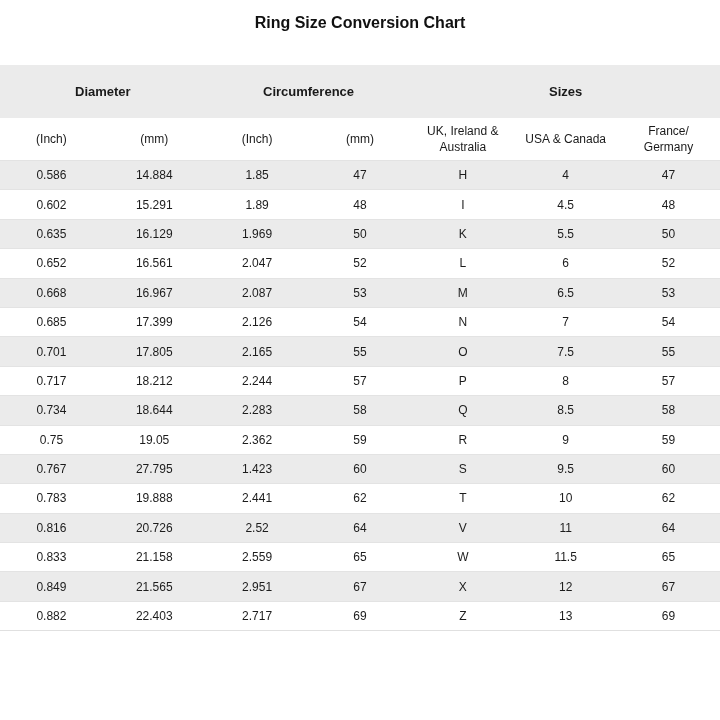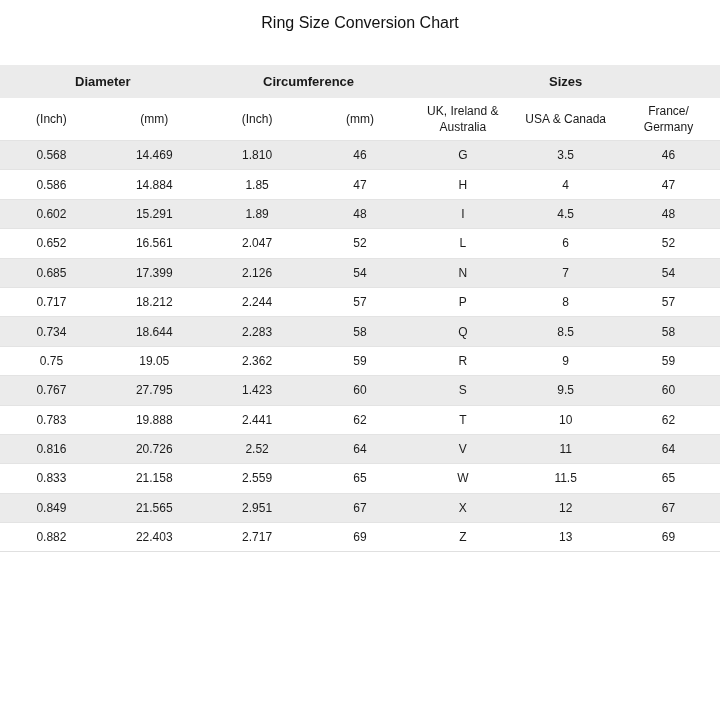--- a/index.html
+++ b/index.html
@@ -14,40 +14,40 @@
   }
   .page {
     width: 720px;
     height: 720px;
     overflow: hidden;
   }
   .page-title {
     margin: 12px 0 0 0;
     text-align: center;
     font-size: 16px;
-    font-weight: normal;
+    font-weight: bold;
     line-height: 21px;
     color: #111111;
   }
   table.conv-table {
     width: 720px;
     border-collapse: collapse;
     table-layout: fixed;
     margin-top: 32px;
     border-bottom: 1px solid #e0e0e0;
   }
   col.c { width: 14.2857%; }
   thead tr.group-row th {
     background: #ebebeb;
     font-size: 13px;
     font-weight: bold;
     height: 33px;
     text-align: center;
     vertical-align: middle;
-    padding: 0;
+    padding: 10px;
     border-bottom: 2px solid #ffffff;
   }
   thead tr.col-row th {
     background: #ffffff;
     font-size: 12px;
     font-weight: normal;
     height: 40px;
     text-align: center;
     vertical-align: middle;
     padding: 0 6px;
@@ -93,65 +93,83 @@
           <th>(mm)</th>
           <th>(Inch)</th>
           <th>(mm)</th>
           <th>UK, Ireland &amp; Australia</th>
           <th>USA &amp; Canada</th>
           <th>France/ Germany</th>
         </tr>
     </thead>
     <tbody>
         <tr>
-          <td>0.568</td>
-          <td>14.469</td>
-          <td>1.810</td>
-          <td>46</td>
-          <td>G</td>
-          <td>3.5</td>
-          <td>46</td>
-        </tr>
-        <tr>
           <td>0.586</td>
           <td>14.884</td>
           <td>1.85</td>
           <td>47</td>
           <td>H</td>
           <td>4</td>
           <td>47</td>
         </tr>
         <tr>
           <td>0.602</td>
           <td>15.291</td>
           <td>1.89</td>
           <td>48</td>
           <td>I</td>
           <td>4.5</td>
           <td>48</td>
         </tr>
         <tr>
+          <td>0.635</td>
+          <td>16.129</td>
+          <td>1.969</td>
+          <td>50</td>
+          <td>K</td>
+          <td>5.5</td>
+          <td>50</td>
+        </tr>
+        <tr>
           <td>0.652</td>
           <td>16.561</td>
           <td>2.047</td>
           <td>52</td>
           <td>L</td>
           <td>6</td>
           <td>52</td>
         </tr>
         <tr>
+          <td>0.668</td>
+          <td>16.967</td>
+          <td>2.087</td>
+          <td>53</td>
+          <td>M</td>
+          <td>6.5</td>
+          <td>53</td>
+        </tr>
+        <tr>
           <td>0.685</td>
           <td>17.399</td>
           <td>2.126</td>
           <td>54</td>
           <td>N</td>
           <td>7</td>
           <td>54</td>
         </tr>
         <tr>
+          <td>0.701</td>
+          <td>17.805</td>
+          <td>2.165</td>
+          <td>55</td>
+          <td>O</td>
+          <td>7.5</td>
+          <td>55</td>
+        </tr>
+        <tr>
           <td>0.717</td>
           <td>18.212</td>
           <td>2.244</td>
           <td>57</td>
           <td>P</td>
           <td>8</td>
           <td>57</td>
         </tr>
         <tr>
           <td>0.734</td>

